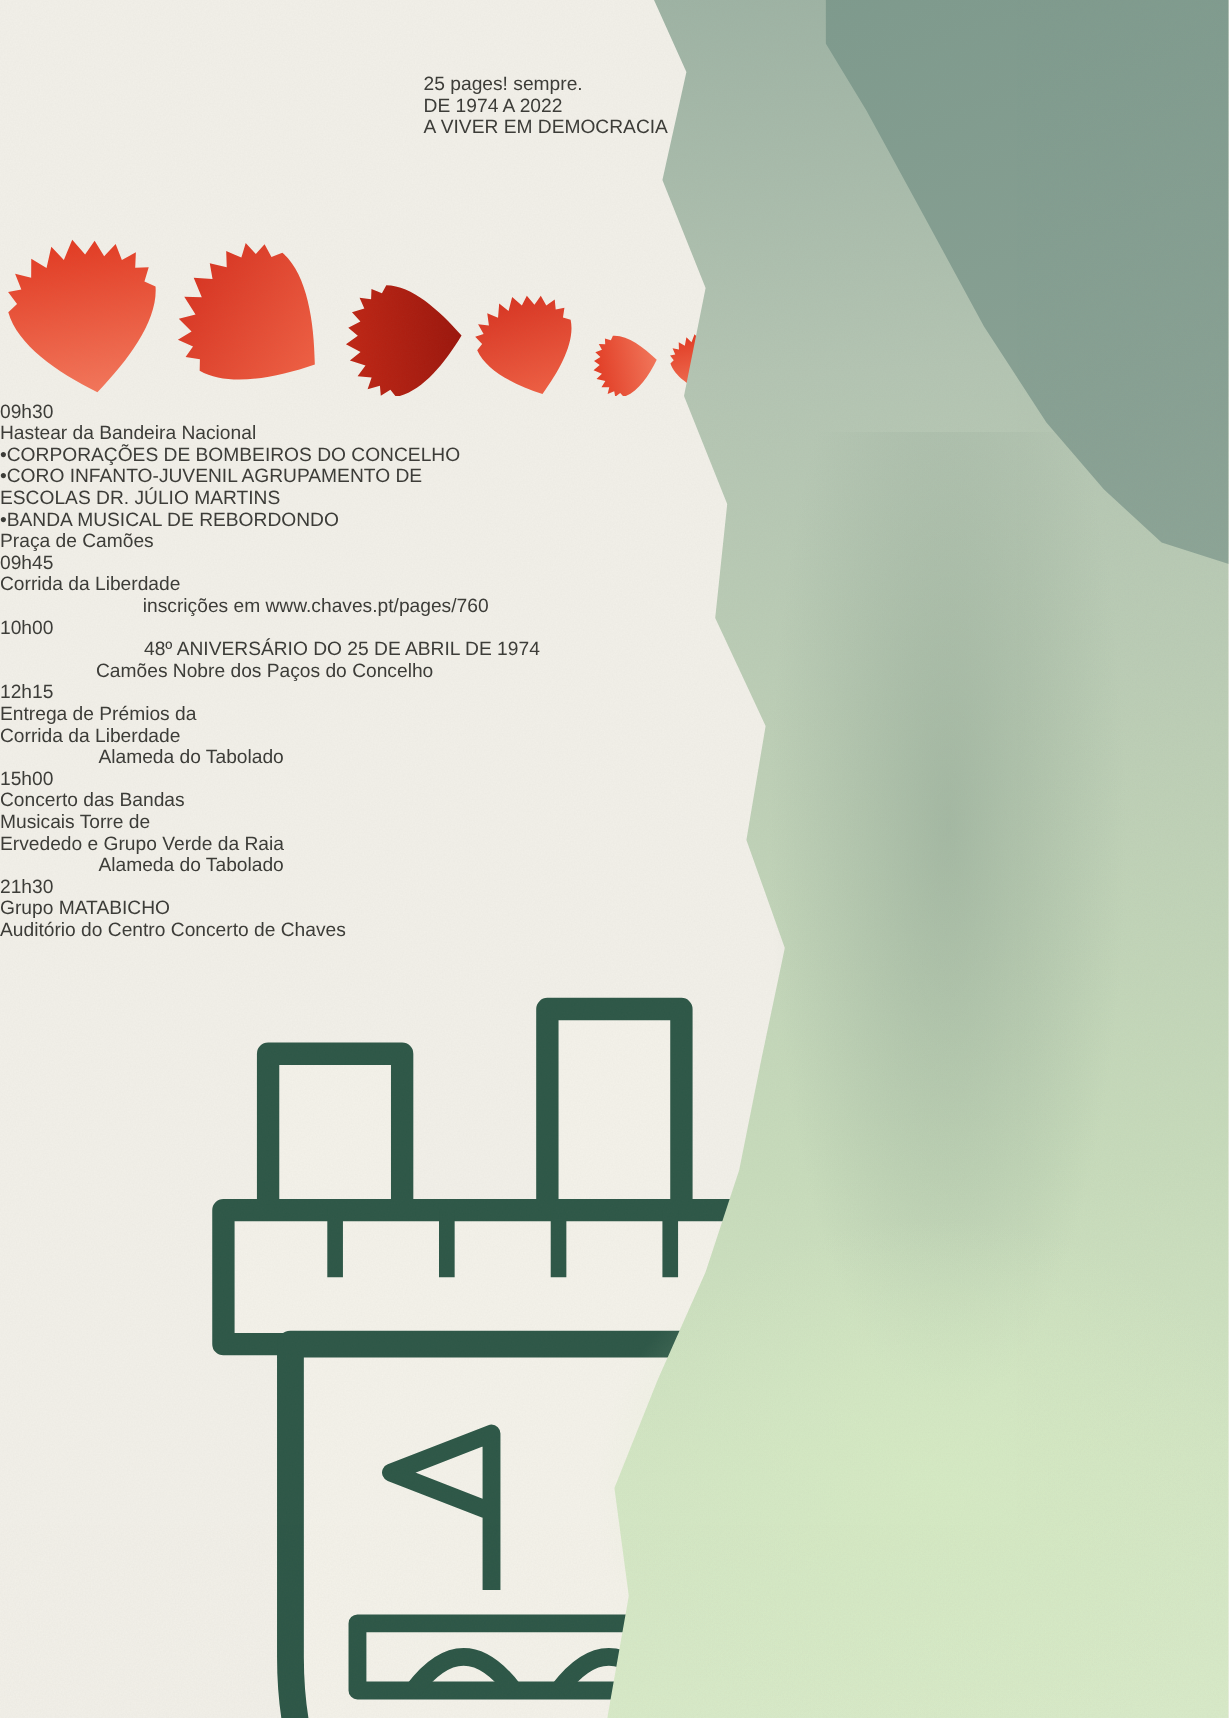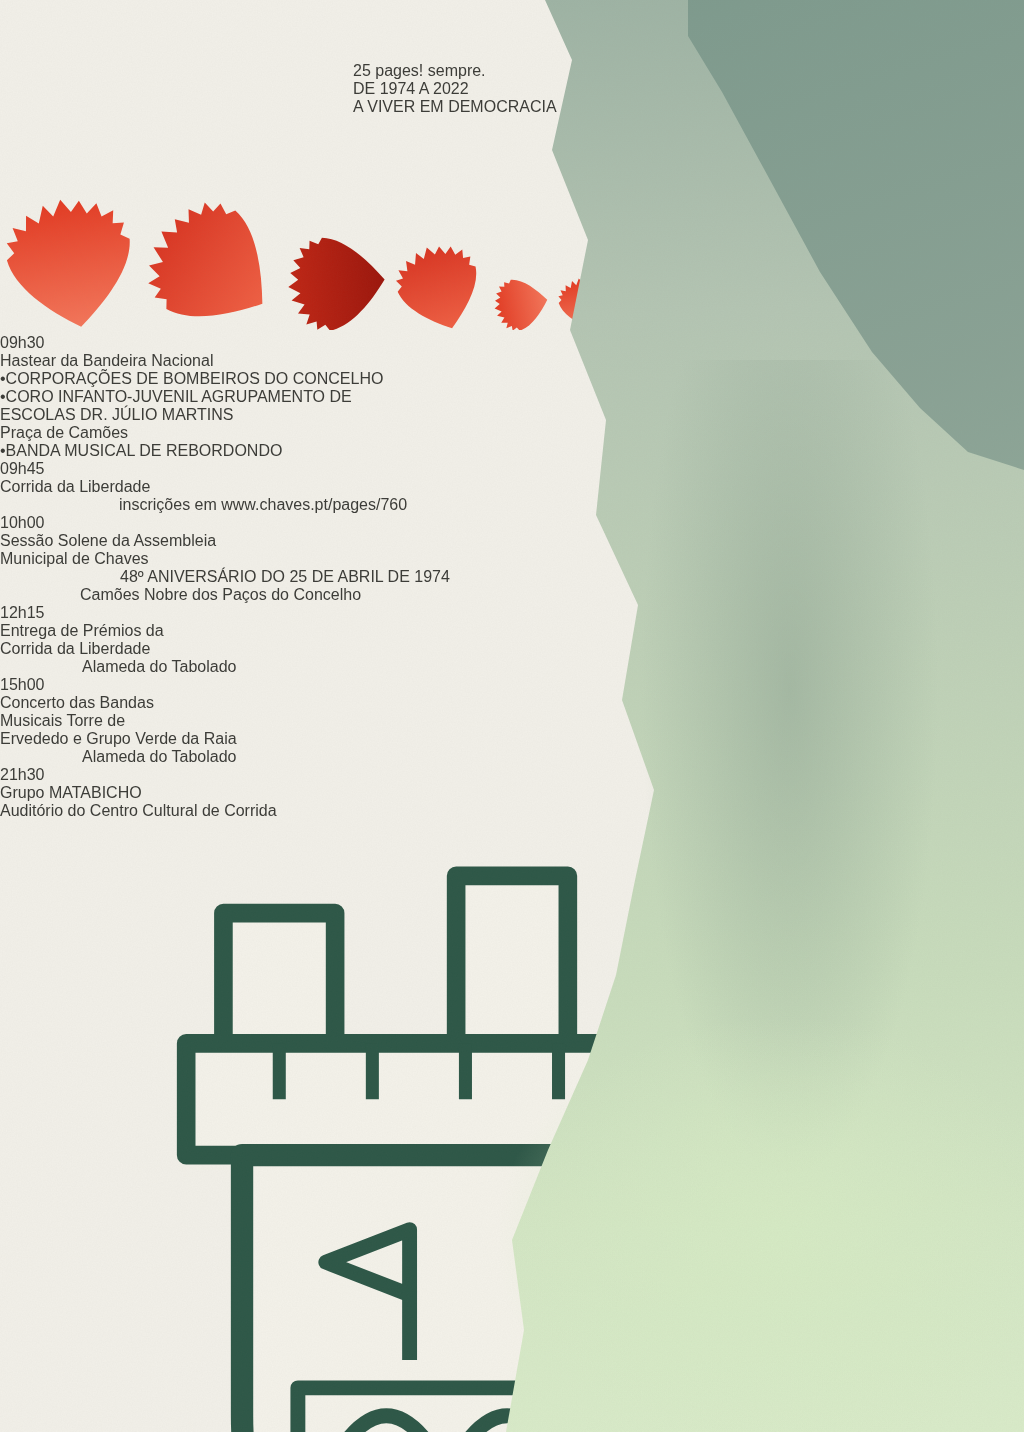--- a/index.html
+++ b/index.html
@@ -136,41 +136,37 @@
 <div class="event" style="top:428px">
   <div class="ehead">
     <span class="etime">09h30</span>
     <div class="etitle">
       <div>Hastear da Bandeira Nacional</div>
     </div>
   </div>
   <div class="sub b">•CORPORAÇÕES DE BOMBEIROS DO CONCELHO</div>
   <div class="sub b">•CORO INFANTO-JUVENIL AGRUPAMENTO DE</div>
   <div class="sub b">ESCOLAS DR. JÚLIO MARTINS</div>
+  <div class="sub b">•BANDA MUSICAL DE REBORDONDO</div>
   <div class="sub gap">Praça de Camões</div>
-  <div class="sub b">•BANDA MUSICAL DE REBORDONDO</div>
 </div>
 
 <div class="event" style="top:610px">
   <div class="ehead">
     <span class="etime">09h45</span>
     <div class="etitle">
       <div>Corrida da Liberdade</div>
     </div>
   </div>
   <div class="sub" style="margin-left:119px">inscrições em www.chaves.pt/pages/760</div>
 </div>
 
 <div class="event" style="top:722px">
   <div class="ehead">
     <span class="etime">10h00</span>
-    <div class="etitle">
-      <div>Sessão Solene da Assembleia</div>
-      <div>Municipal de Chaves</div>
-    </div>
   </div>
   <div class="sub b" style="margin-left:120px">48º ANIVERSÁRIO DO 25 DE ABRIL DE 1974</div>
   <div class="sub" style="margin-left:80px">Camões Nobre dos Paços do Concelho</div>
 </div>
 
 <div class="event" style="top:862px">
   <div class="ehead">
     <span class="etime">12h15</span>
     <div class="etitle">
       <div>Entrega de Prémios da</div>
@@ -192,21 +188,21 @@
   <div class="sub" style="margin-left:82px">Alameda do Tabolado</div>
 </div>
 
 <div class="event" style="top:1140px">
   <div class="ehead">
     <span class="etime">21h30</span>
     <div class="etitle">
       <div>Grupo MATABICHO</div>
     </div>
   </div>
-  <div class="sub">Auditório do Centro Cultural de Corrida</div>
+  <div class="sub">Auditório do Centro Concerto de Chaves</div>
 </div>
 
 
 <svg class="crest" viewBox="0 0 110 112">
   <defs>
       <clipPath id="shieldClip">
         <path d="M26,36 h58 v28 c0,19 -13,27 -29,34 c-16,-7 -29,-15 -29,-34 z"></path>
       </clipPath>
     </defs>
   <g stroke="#2d5747" stroke-width="2" fill="#f4f2ea" stroke-linejoin="round">

